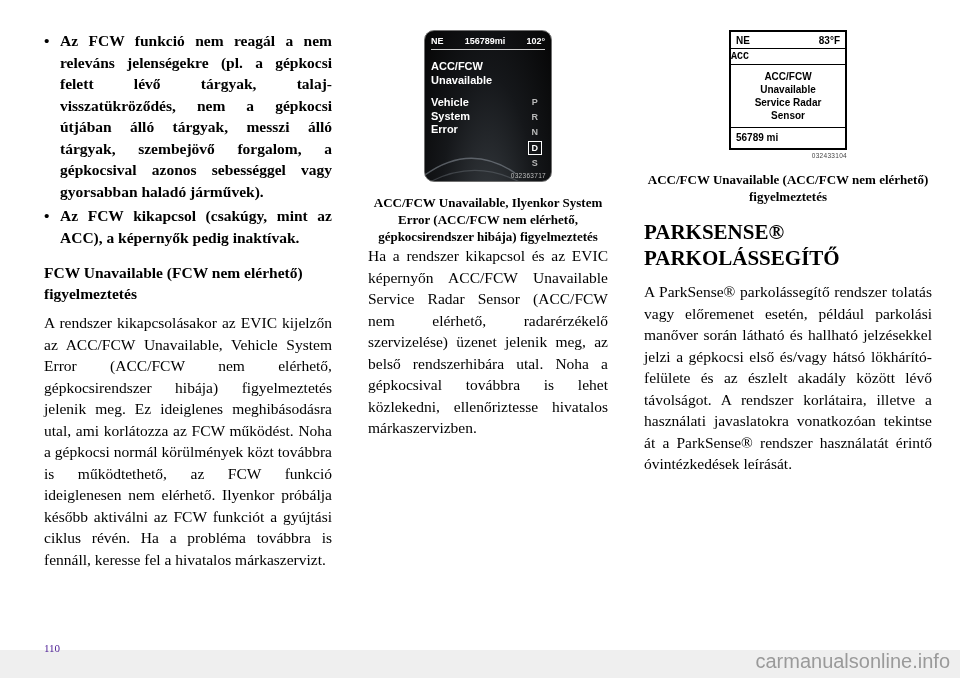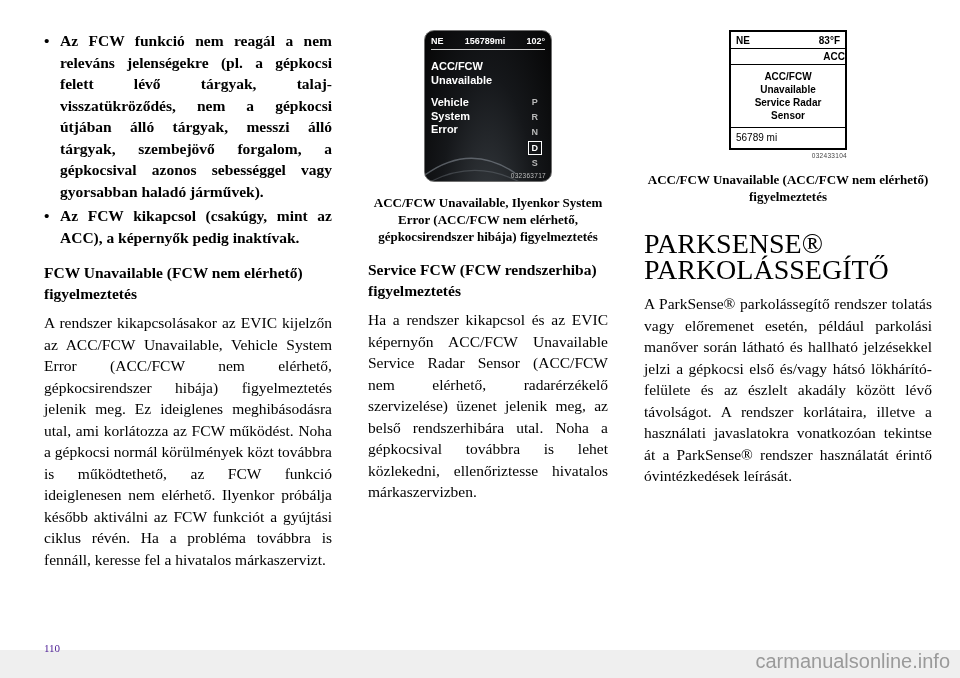--- a/index.html
+++ b/index.html
@@ -30,22 +30,22 @@
   .subheading {
     font-size:15.5px; font-weight:bold; line-height:21px;
     margin:14px 0 8px 0;
   }
   .bodytext {
     font-size:15.5px; line-height:21.5px; text-align:justify;
   }
   .bodytext + .bodytext { margin-top:12px; }
 
   .bigheading {
-    font-size:28px; font-weight:normal; line-height:26px;
-    margin:26px 0 10px 0;
+    font-size:21px; font-weight:bold; line-height:26px;
+    margin:14px 0 10px 0;
   }
 
   .figcaption {
     font-size:13px; font-weight:bold; line-height:17px;
     text-align:center; margin-top:12px;
   }
 
   
   .figure { display:flex; flex-direction:column; align-items:center; }
   .cluster-dark {
@@ -90,32 +90,33 @@
     font-family:"Liberation Sans", sans-serif;
     color:#000;
   }
   .cl-row1 {
     display:flex; justify-content:space-between;
     font-size:10px; font-weight:bold;
     padding:3px 5px 2px 5px;
     border-bottom:1px solid #000;
   }
   .cl-acc {
-    text-align:right; font-size:10px; font-weight:bold;
+    text-align:left; font-size:10px; font-weight:bold;
     padding:2px 0 2px 0;
     border-bottom:1px solid #000;
+    font-family:Liberation Mono, monospace;
   }
   .cl-msg {
     text-align:center; font-size:10px; font-weight:bold; line-height:13px;
     padding:5px 16px;
     min-height:58px;
     border-bottom:1px solid #000;
   }
   .cl-mi {
-    font-size:10px; font-weight:normal;
+    font-size:10px; font-weight:bold;
     padding:4px 14px 5px 5px;
   }
   .fignum-light {
     width:118px; text-align:right;
     font-size:6.5px; color:#444; letter-spacing:0.3px;
     margin-top:2px;
     font-family:"Liberation Sans", sans-serif;
   }
 
   
@@ -179,21 +180,20 @@
             <span class="gear">S</span>
           </div>
           <svg class="curves" viewBox="0 0 128 70">
             <path d="M-10,72 Q40,28 90,62" fill="none" stroke="#8d949c" stroke-width="1.4" opacity="0.55"></path>
             <path d="M-10,80 Q45,42 100,74" fill="none" stroke="#6b7077" stroke-width="1.2" opacity="0.45"></path>
           </svg>
           <div class="fignum-dark">032363717</div>
         </div>
       </div>
       <div class="figcaption">ACC/FCW Unavailable, Ilyenkor System Error (ACC/FCW nem elérhető, gépkocsirendszer hibája) figyelmeztetés</div>
-      <h3 class="subheading">Service FCW (FCW rendszerhiba) figyelmeztetés</h3>
       <p class="bodytext">Ha a rendszer kikapcsol és az EVIC képernyőn ACC/FCW Unavailable Service Radar Sensor (ACC/FCW nem elérhető, radarérzékelő szervizelése) üzenet jelenik meg, az belső rendszerhibára utal. Noha a gépkocsival továbbra is lehet közlekedni, ellenőriztesse hivatalos márkaszervizben.</p>
     </div>
 
     <div class="col">
       <div class="figure">
         <div class="cluster-light">
           <div class="cl-row1">
             <span>NE</span>
             <span>83°F</span>
           </div>

